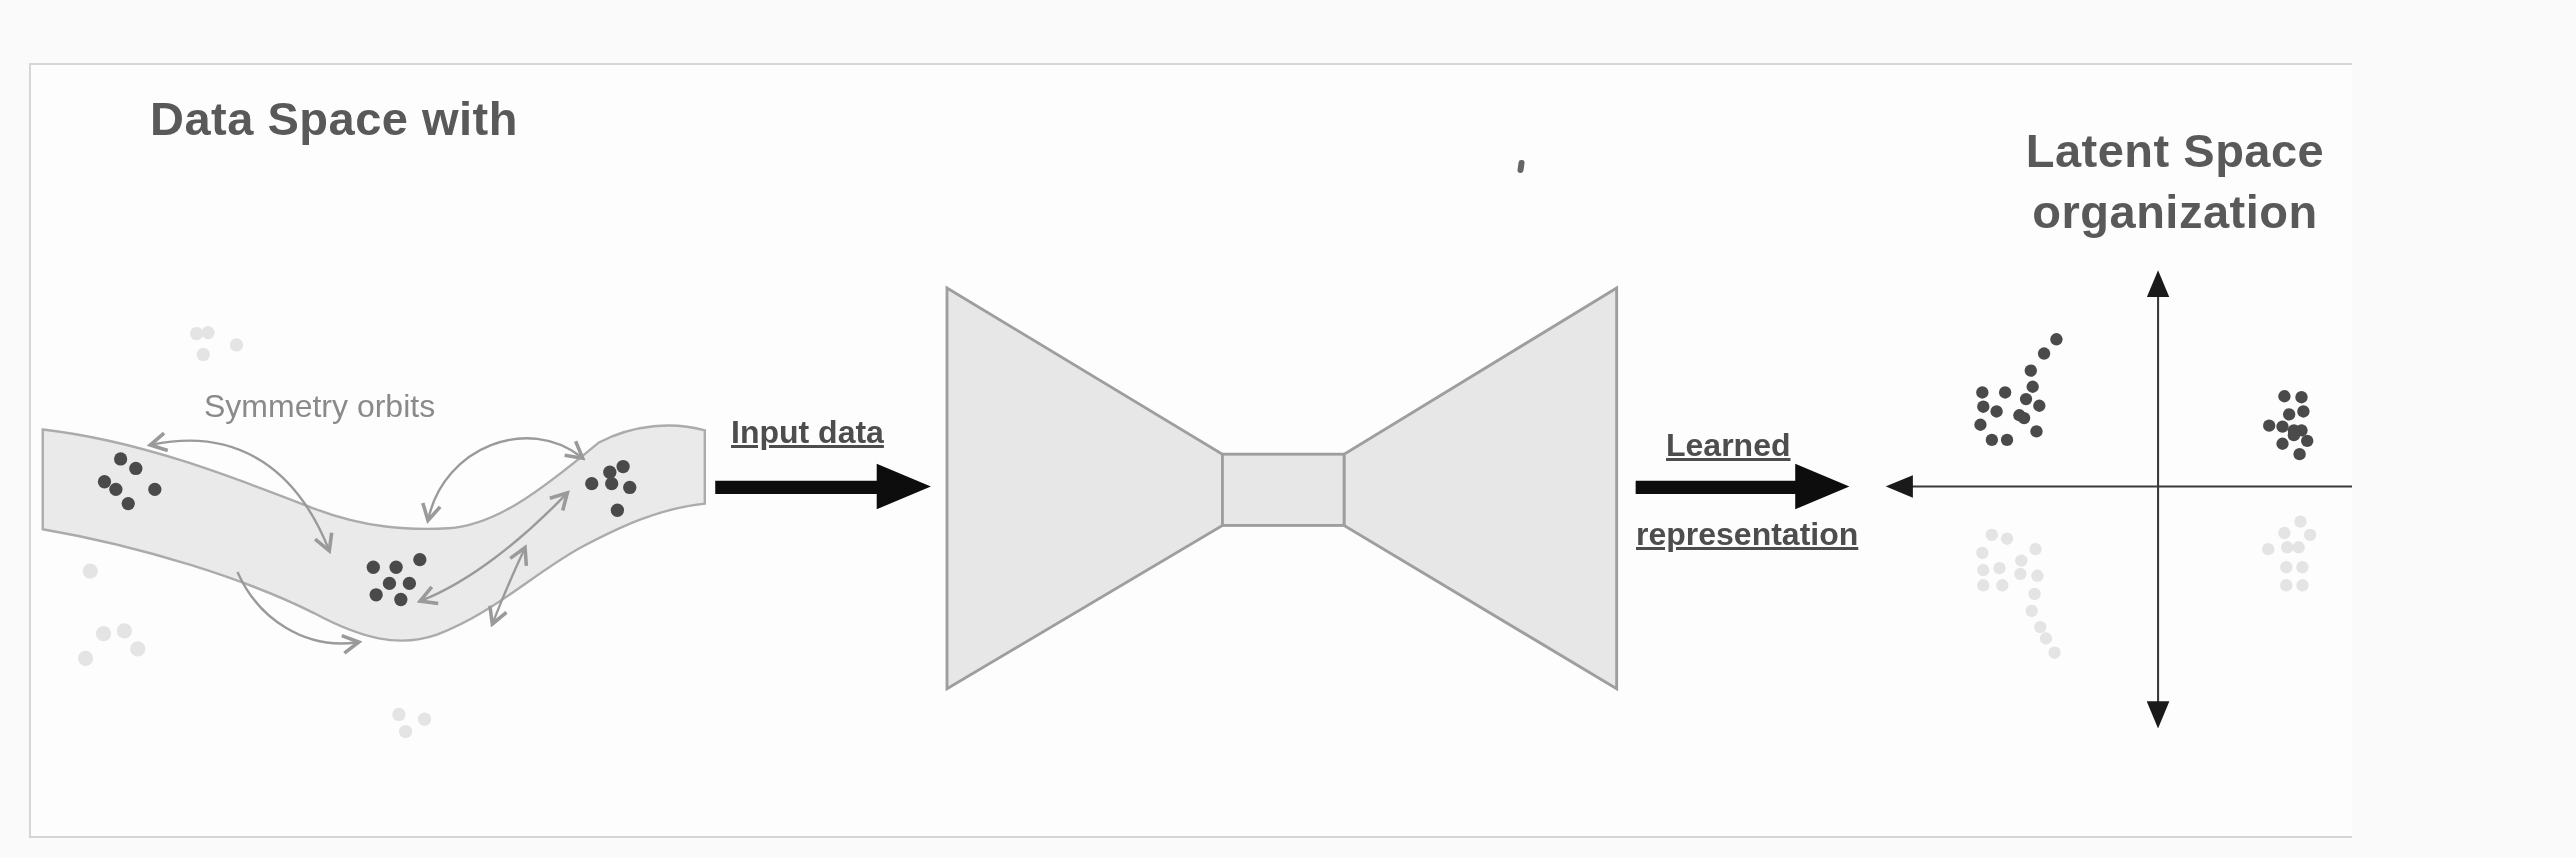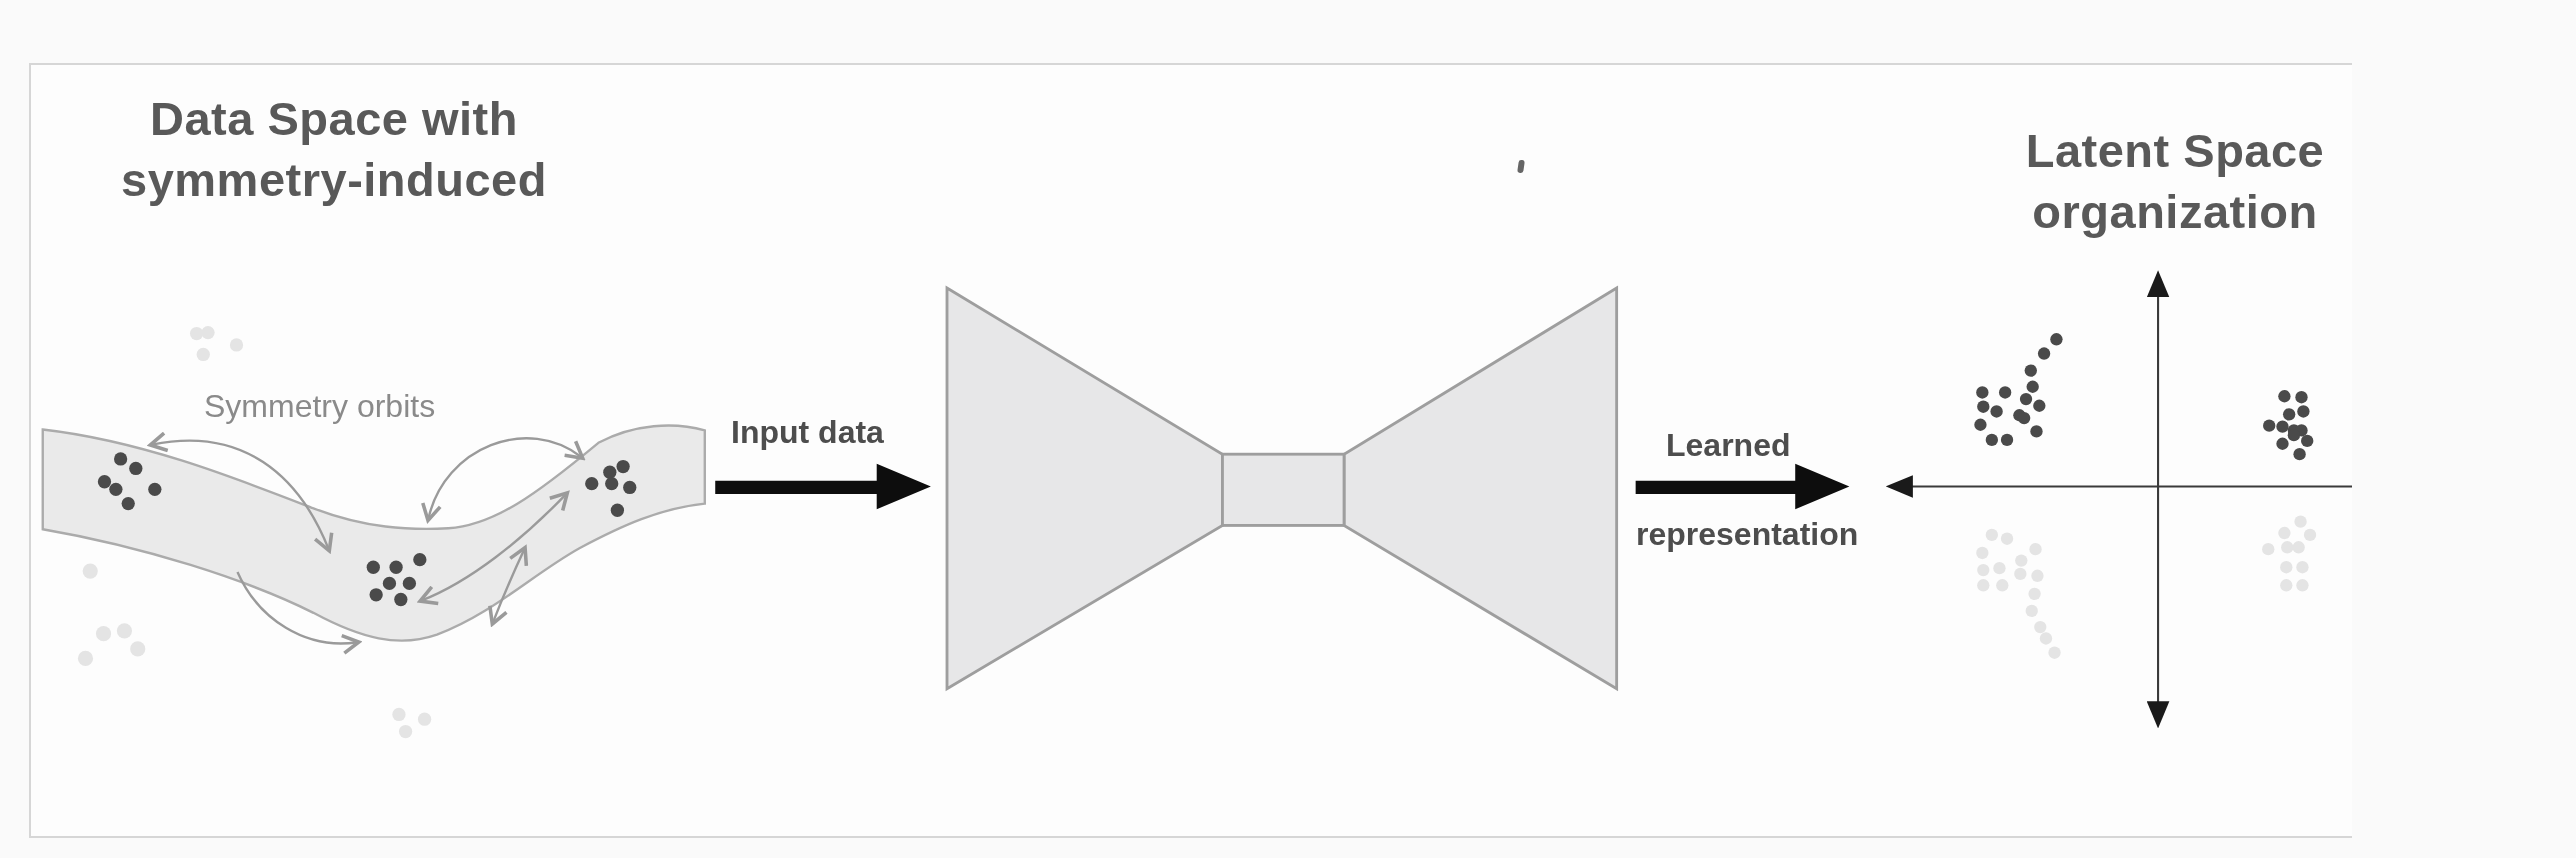--- a/index.html
+++ b/index.html
@@ -9,21 +9,21 @@
          background:#fdfdfd;border:2.8px solid var(--frame_border);box-sizing:border-box;}
   .art{position:absolute;left:0;top:0;width:2576px;height:859px;}
   .band{fill:var(--band_fill);stroke:var(--band_stroke);stroke-width:2.5;}
   .shape{fill:var(--shape_fill);stroke:var(--shape_stroke);stroke-width:3;}
   .thin{fill:none;stroke:var(--thin_arrow);stroke-width:2.5;}
   .axis{fill:none;stroke:var(--axis);stroke-width:2.2;}
   .blackarrow{fill:var(--black_arrow);}
   .title{position:absolute;font-size:47px;font-weight:bold;line-height:61px;
          color:var(--title_text);text-align:center;letter-spacing:0.5px;}
   .biglabel{position:absolute;font-size:32px;font-weight:bold;color:var(--label_text);
-            white-space:nowrap;}
+            white-space:nowrap;text-decoration:underline;}
   .orbitlabel{position:absolute;font-size:32px;color:var(--orbit_label);white-space:nowrap;}
   .speck{position:absolute;left:1518px;top:160px;width:5.7px;height:13.3px;background:#666;
          border-radius:2.8px;transform:rotate(8deg);}
 </style>
 </head>
 <body>
 
 <div class="canvas">
   <div class="frame"></div>
 
@@ -161,21 +161,20 @@
         <circle cx="2420" cy="576" r="6.5" fill="#e4e4e4"></circle>
         <circle cx="2407" cy="597" r="6.5" fill="#e4e4e4"></circle>
         <circle cx="2424" cy="597" r="6.5" fill="#e4e4e4"></circle>
         <circle cx="2407" cy="616" r="6.5" fill="#e4e4e4"></circle>
         <circle cx="2424" cy="616" r="6.5" fill="#e4e4e4"></circle>
       </g>
   </svg>
 
   <div class="title" style="left:68px;top:88px;width:532px;">
     <div>Data Space with</div>
-    <div>symmetry-induced</div>
   </div>
 
 
   <div class="title" style="left:1947px;top:120px;width:456px;">
     <div>Latent Space</div>
     <div>organization</div>
   </div>
 
   <div class="orbitlabel" style="left:204px;top:388px;">Symmetry orbits</div>
 

